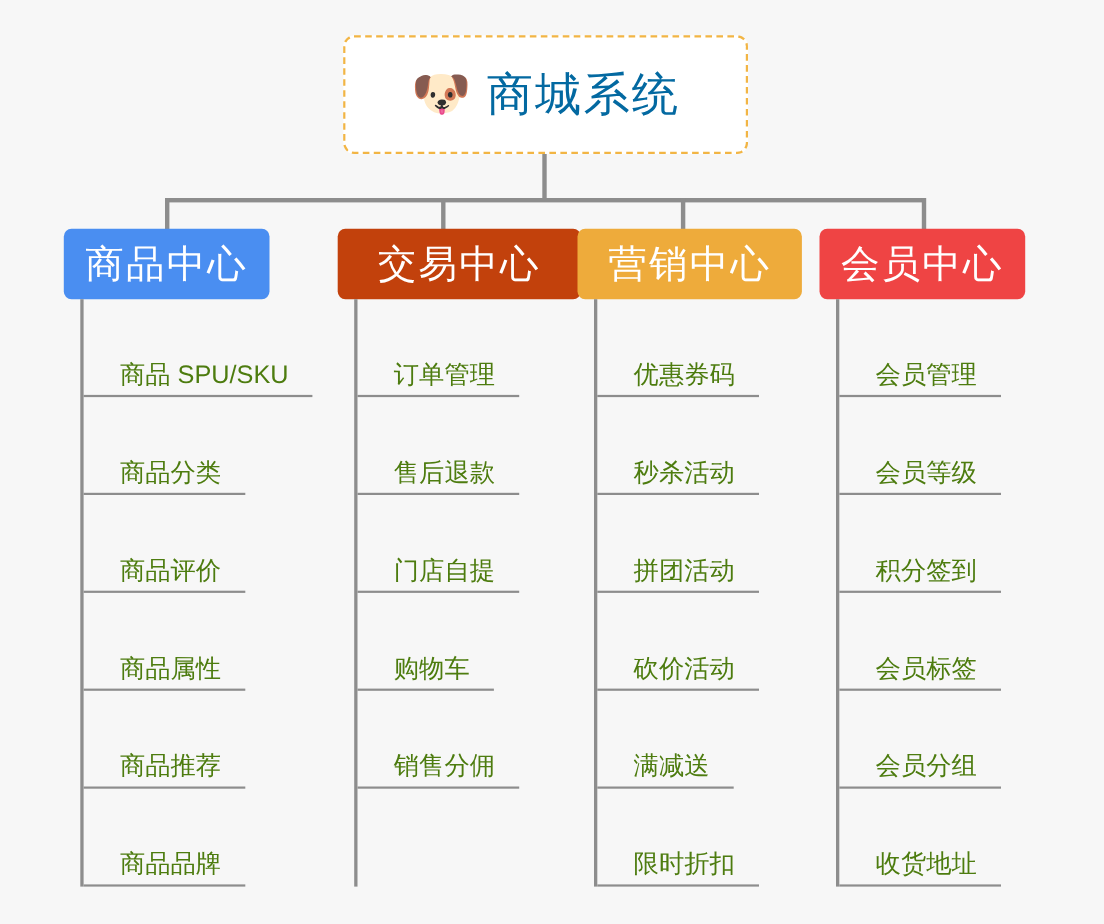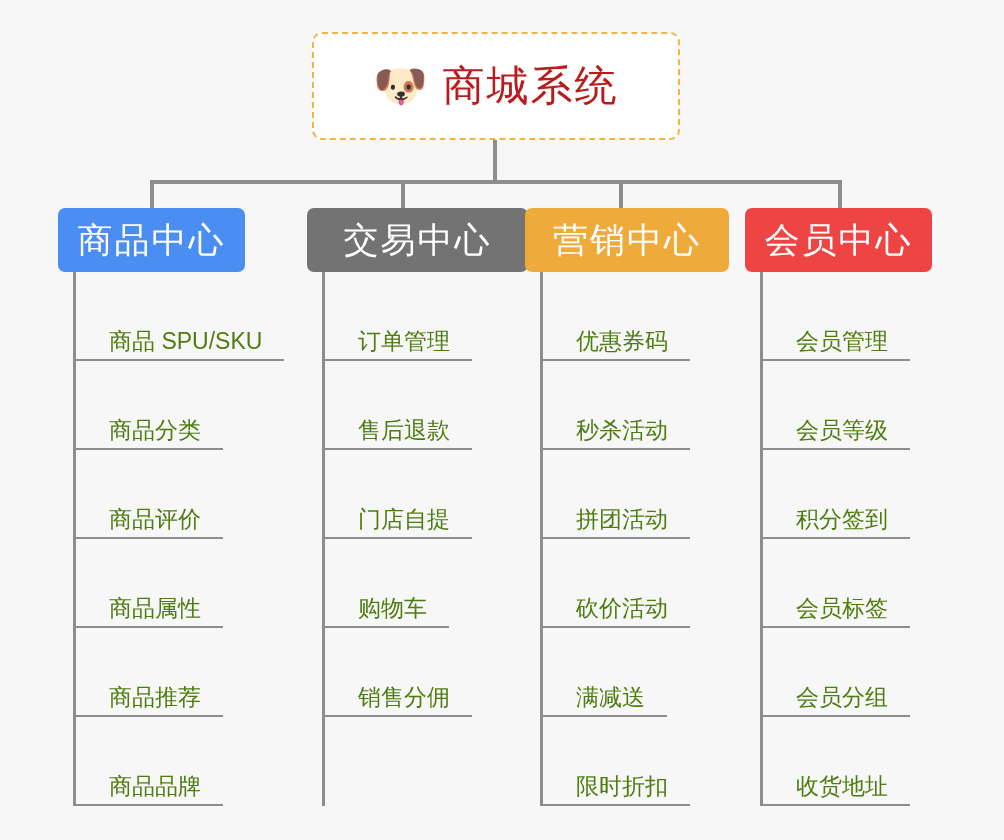--- a/index.html
+++ b/index.html
@@ -38,21 +38,21 @@
     justify-content: center;
     gap: 14px;
   }
   .root-emoji {
     font-size: 44px;
     line-height: 1;
     display: block;
   }
   .root-title {
     font-size: 42px;
-    color: #b91c1c;
+    color: #0369a1;
     letter-spacing: 2px;
     line-height: 1;
     white-space: nowrap;
   }
 
   
   .conn {
     position: absolute;
     background: #8d8d8d;
   }
@@ -165,21 +165,21 @@
           </div>
           <div class="item">
             <div class="item-inner"><span class="item-label">商品推荐</span></div>
           </div>
           <div class="item">
             <div class="item-inner"><span class="item-label">商品品牌</span></div>
           </div>
         </div>
       </div>
       <div class="column" style="left: 307px; width: 187px;">
-        <div class="cat-header" style="background: #737373; width: 221px;">交易中心</div>
+        <div class="cat-header" style="background: #c2410c; width: 221px;">交易中心</div>
         <div class="branch">
           <div class="spine" style="height: 534px;"></div>
           <div class="item">
             <div class="item-inner"><span class="item-label">订单管理</span></div>
           </div>
           <div class="item">
             <div class="item-inner"><span class="item-label">售后退款</span></div>
           </div>
           <div class="item">
             <div class="item-inner"><span class="item-label">门店自提</span></div>

